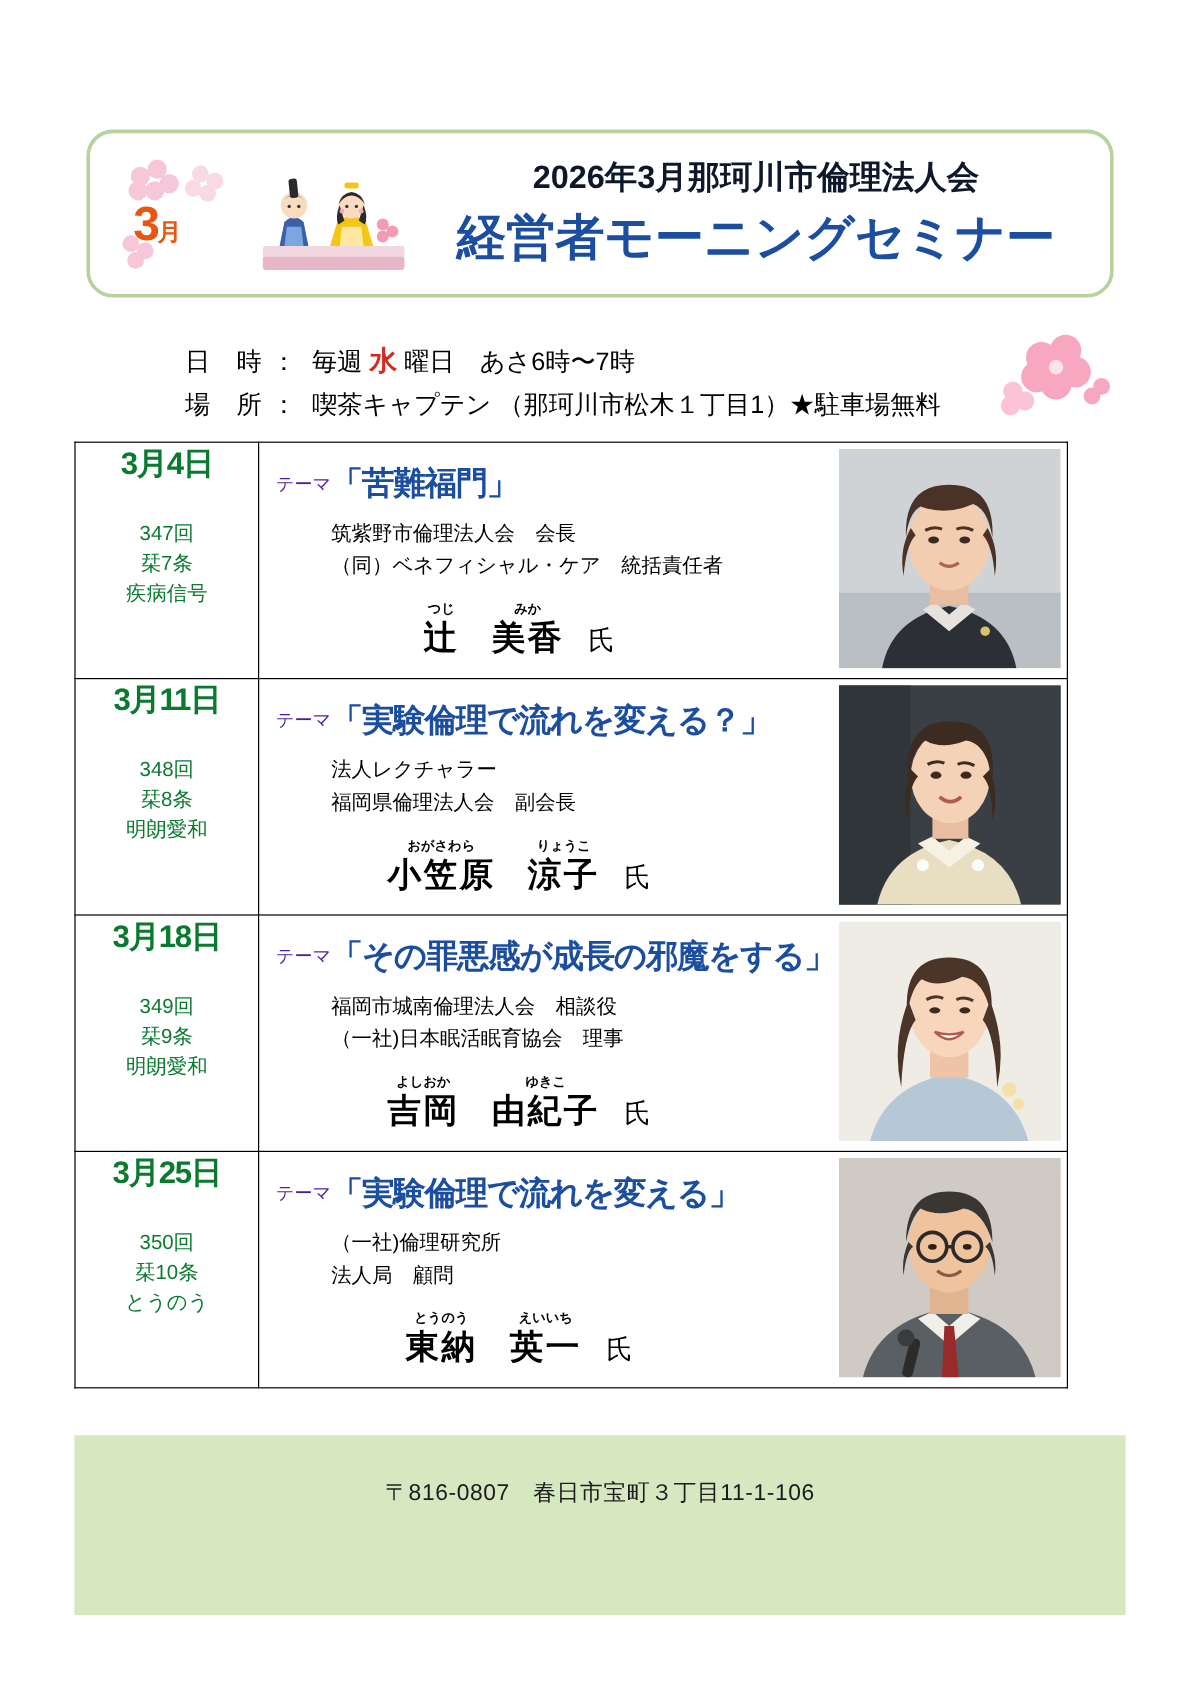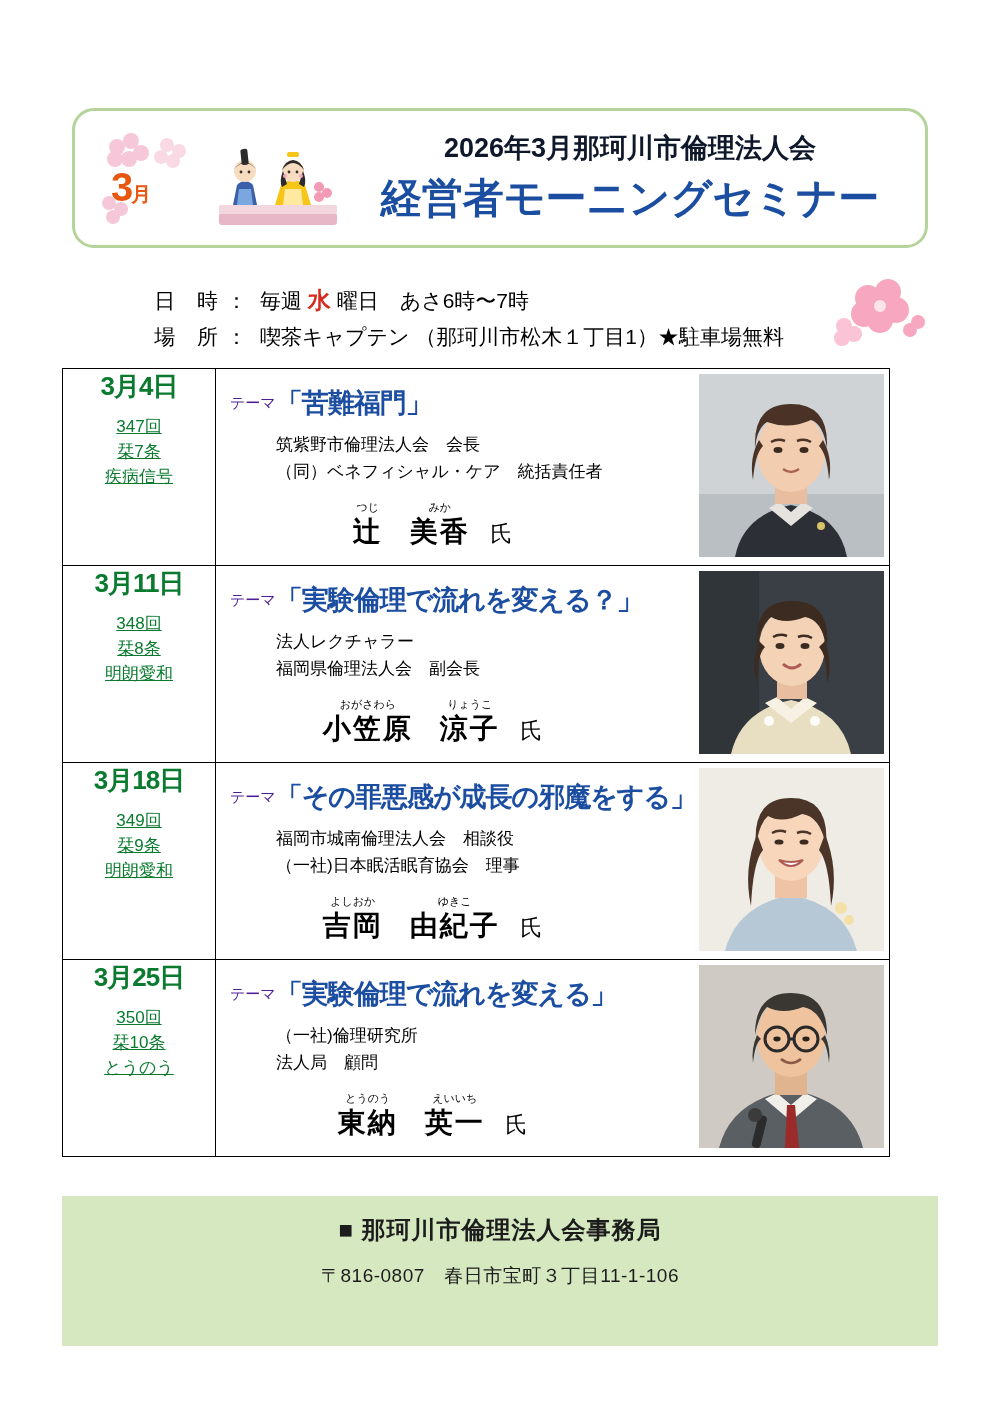--- a/index.html
+++ b/index.html
@@ -129,25 +129,24 @@
     text-align: center;
     padding-top: 18px;
   }
   .date-main {
     font-size: 26px;
     color: #0a7a2f;
     font-weight: bold;
     letter-spacing: -1px;
   }
   .date-sub {
-    margin-top: 10px;
+    margin-top: 28px;
     font-size: 17px;
     color: #0a7a2f;
     line-height: 25px;
-    text-decoration: underline;
   }
 
   .main-cell { position: relative; }
   .theme-line {
     position: absolute;
     left: 14px;
     top: 16px;
     white-space: nowrap;
   }
   .theme-tag {
@@ -187,21 +186,21 @@
     font-size: 28px;
     font-weight: bold;
     letter-spacing: 2px;
   }
   .ruby-wrap .rt {
     position: absolute;
     left: 0;
     right: 0;
     top: -13px;
     font-size: 11px;
-    font-weight: normal;
+    font-weight: bold;
     letter-spacing: 0;
   }
   .speaker .shi {
     font-size: 22px;
     margin-left: 16px;
   }
   .speaker .gap {
     display: inline-block;
     width: 18px;
   }
@@ -571,15 +570,14 @@
             <rect x="56" y="150" width="9" height="33" rx="4" fill="#2b2b2b" transform="rotate(14 60 166)"></rect>
             <circle cx="56" cy="150" r="7" fill="#3b3b3b"></circle>
           </svg>
         </div>
       </td>
     </tr>
   </tbody>
 </table>
 
 <div class="footer">
-  <div class="f-title">■ 那珂川市倫理法人会事務局</div>
   <div class="f-line">〒816-0807　春日市宝町３丁目11-1-106</div>
 </div>
 
 </body></html>

